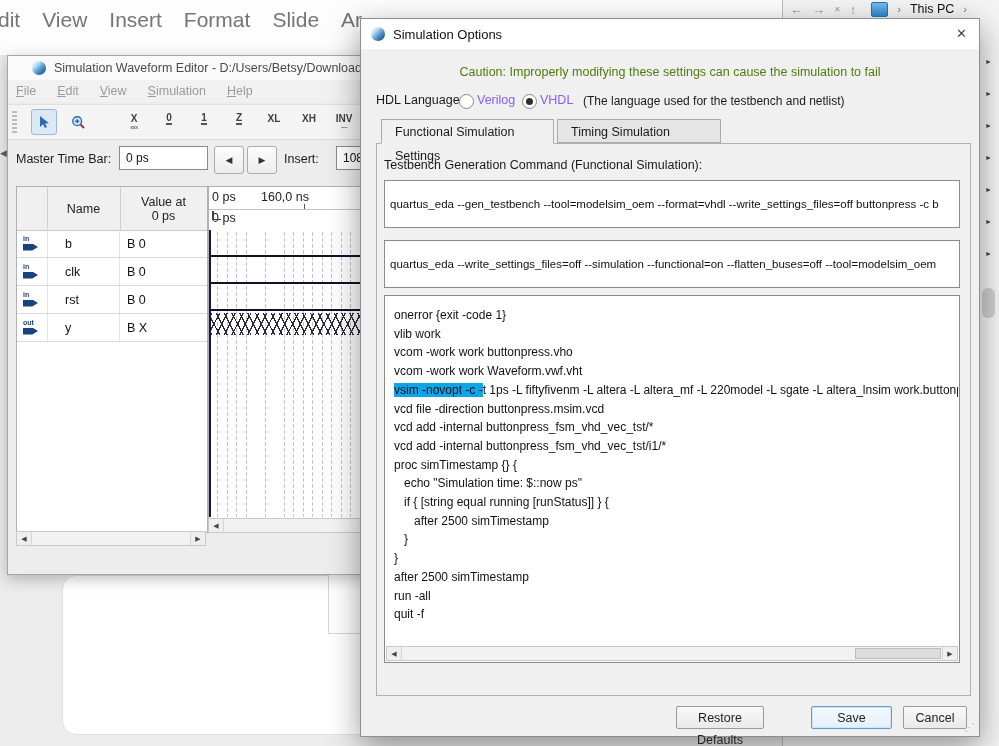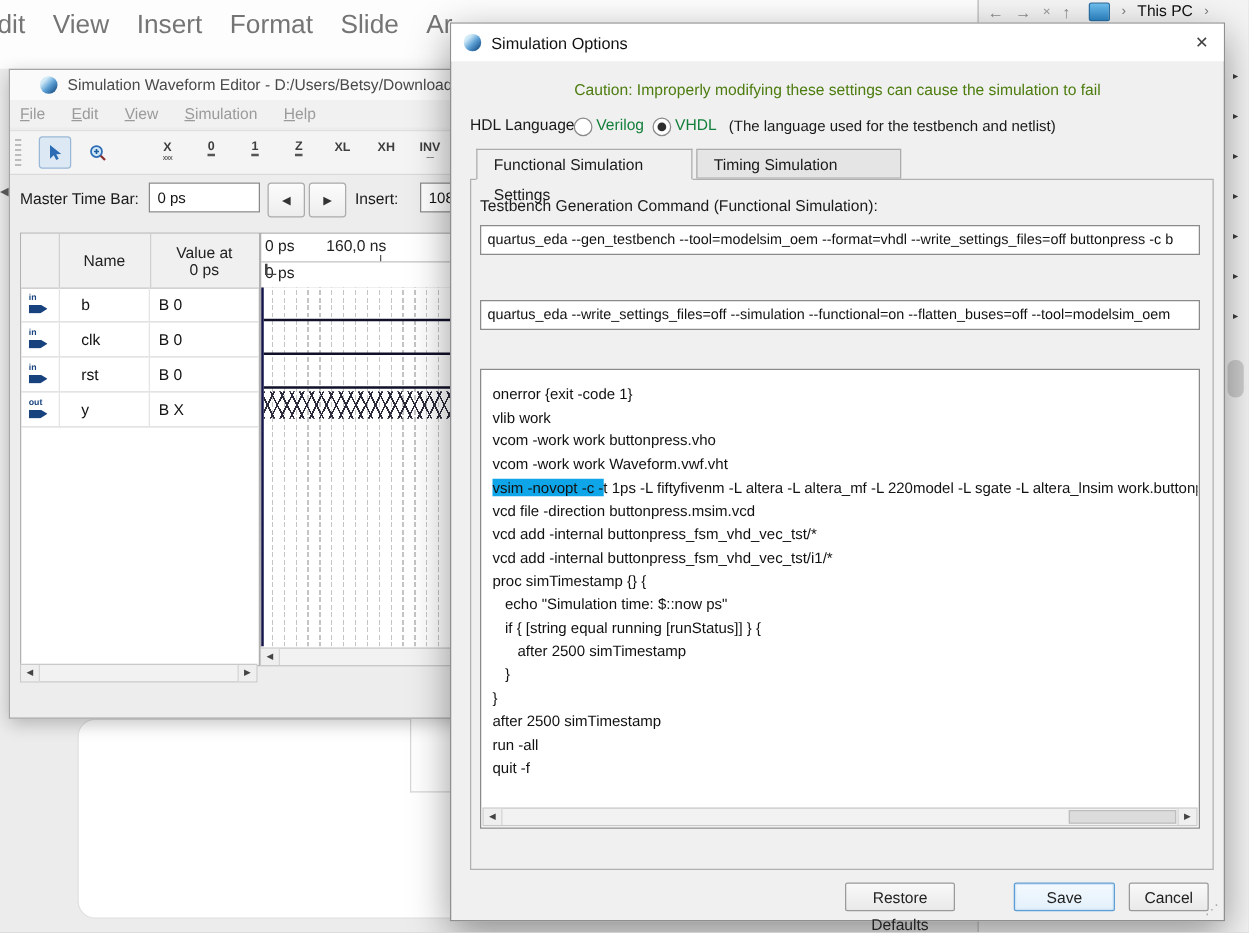--- a/index.html
+++ b/index.html
@@ -117,30 +117,30 @@
           border:1px solid #8f8f8f;box-shadow:0 10px 30px rgba(0,0,0,.4);z-index:5;}
   .dlg-title{position:absolute;left:0;top:0;right:0;height:30px;background:#ffffff;
              display:flex;align-items:center;}
   .dlg-title .q-icon{margin-left:10px;}
   .dlg-title-text{margin-left:8px;font-size:13px;color:#111;}
   .dlg-close{position:absolute;right:12px;top:7px;font-size:13px;color:#444;line-height:15px;}
   .caution{position:absolute;left:0;right:0;top:46px;text-align:center;font-size:12.5px;color:#4d7c0f;}
   .hdl-label{position:absolute;left:15px;top:74px;font-size:12.5px;color:#1a1a1a;}
   .radio{position:absolute;width:13px;height:13px;border:1px solid #8a8a8a;border-radius:50%;background:#fff;}
   .radio.checked::after{content:"";position:absolute;inset:3px;background:#2e2e2e;border-radius:50%;}
-  .radio-label{position:absolute;top:74px;font-size:12.5px;color:#15803d;}
+  .radio-label{position:absolute;top:74px;font-size:12.5px;color:#8b5cf6;}
   .hdl-note{position:absolute;left:222px;top:75px;font-size:12px;color:#1a1a1a;text-align:center;}
   .tab{position:absolute;top:100px;height:24px;line-height:24px;padding:0 13px;font-size:12.5px;
        color:#1a1a1a;background:#e5e5e5;border:1px solid #ababab;box-sizing:border-box;}
   .tab.active{background:#f0f0f0;height:25px;border-bottom:1px solid #f0f0f0;z-index:2;}
   .panel{position:absolute;left:15px;top:124px;width:595px;height:553px;border:1px solid #b0b0b0;
          background:#f0f0f0;box-sizing:border-box;}
   .p-label{position:absolute;left:7px;font-size:12.5px;color:#1a1a1a;}
   .p-input{position:absolute;left:7px;width:564px;height:22px;background:#fff;border:1px solid #8a8a8a;
-           font-size:11.5px;line-height:22px;padding:0 5px;white-space:nowrap;overflow:hidden;color:#111;}
+           font-size:11.5px;line-height:22px;padding:12px 5px;white-space:nowrap;overflow:hidden;color:#111;}
   .script-box{position:absolute;left:7px;top:151px;width:574px;height:366px;background:#fff;
               border:1px solid #8a8a8a;}
   .script-text{position:absolute;inset:1px;bottom:17px;padding:9px 0 0 8px;overflow:hidden;
                font-size:12px;line-height:18.7px;color:#111;white-space:pre;}
   .s-line span.hl{background:#0ea5e9;}
   .script-hbar{left:1px;right:1px;bottom:1px;width:auto;}
   .script-hbar .thumb{right:16px;width:84px;}
   .btn{position:absolute;height:23px;background:linear-gradient(#f9f9f9,#e9e9e9);
        border:1px solid #9a9a9a;border-radius:2px;font-size:12.5px;color:#222;
        text-align:center;line-height:22px;box-sizing:border-box;}

